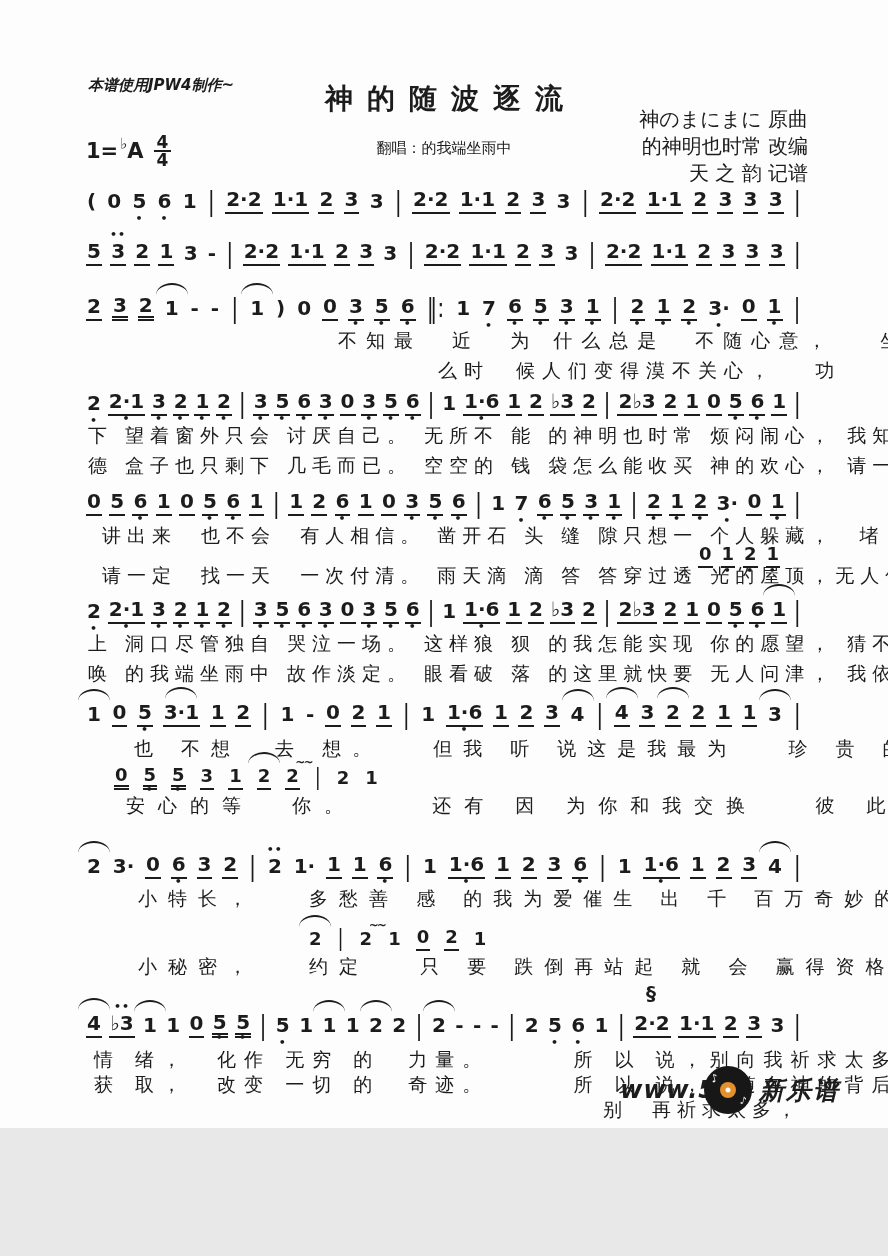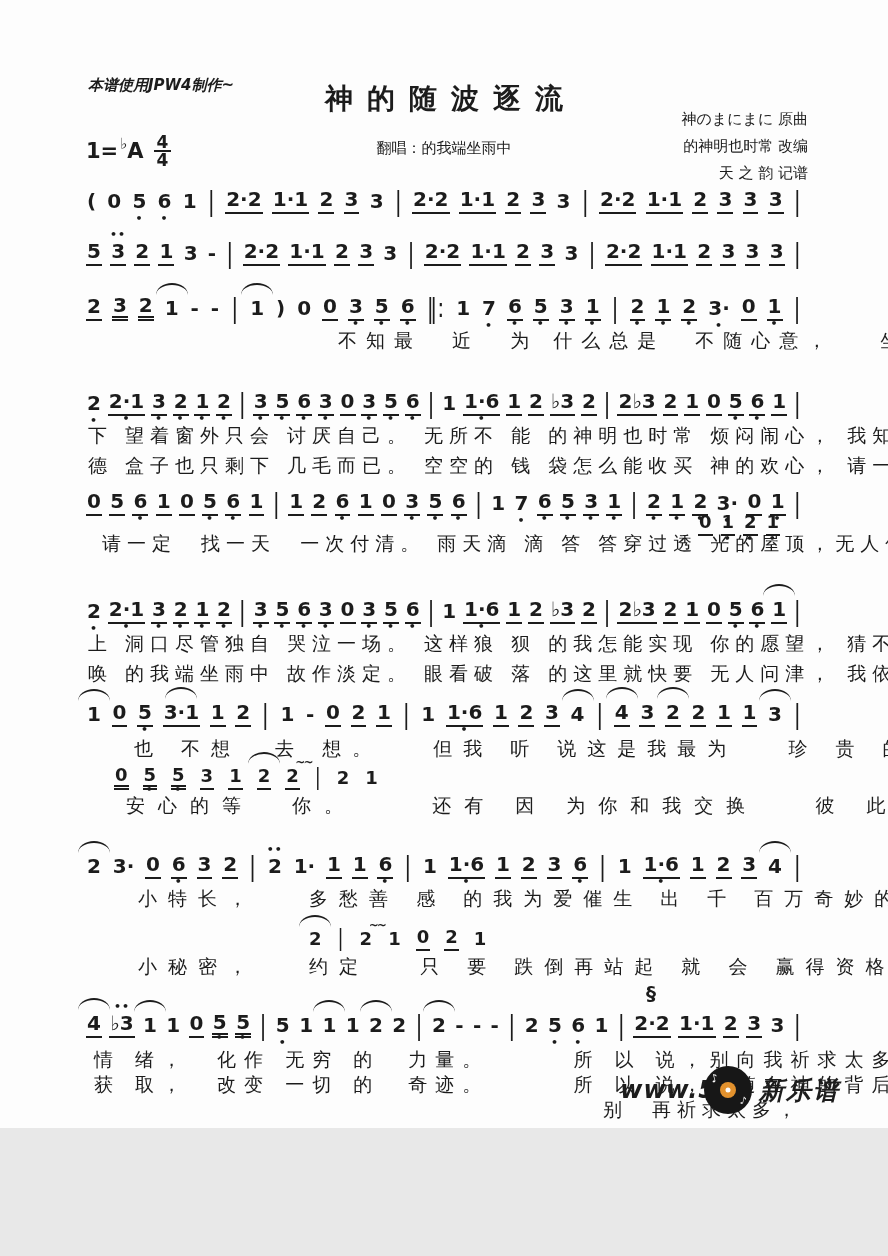--- a/index.html
+++ b/index.html
@@ -4,21 +4,21 @@
 <style>
   html,body{margin:0;padding:0;background:#e8e8e8;}
   .page{width:888px;height:1128px;position:relative;background:#fdfdfd;
         font-family:"DejaVu Sans",sans-serif;color:#1c1c1c;overflow:hidden;margin:0 auto;}
 
   
   .maker{position:absolute;top:76px;left:88px;font-style:italic;font-weight:bold;font-size:15px;}
   .title{position:absolute;top:80px;left:0;right:0;text-align:center;
          font-size:28px;font-weight:bold;letter-spacing:14px;text-indent:14px;}
   .credits{position:absolute;top:106px;right:80px;text-align:right;
-           font-size:15px;line-height:27px;font-family:"DejaVu Serif",serif;}
+           font-size:20px;line-height:27px;font-family:"DejaVu Serif",serif;}
   .cover{position:absolute;top:139px;left:0;right:0;text-align:center;
          font-size:15px;font-family:"DejaVu Serif",serif;}
   .keysig{position:absolute;top:134px;left:86px;display:flex;align-items:center;font-weight:bold;}
   .keysig .k1{font-size:21px;}
   .keysig .flat{font-size:15px;position:relative;top:-7px;margin:0 0 0 2px;}
   .keysig .keynote{font-size:21px;}
   .ts{display:inline-flex;flex-direction:column;margin-left:10px;font-size:17px;
       line-height:16px;text-align:center;}
   .ts .tn{border-bottom:2px solid #1c1c1c;padding:0 3px;}
   .ts .td{padding:0 3px;}
@@ -195,20 +195,21 @@
           <span class="tok bar">|</span>
           <span class="tok u1">2<span class="ld">•</span></span>
           <span class="tok u1">1<span class="ld">•</span></span>
           <span class="tok u1">2<span class="ld">•</span></span>
           <span class="tok">3·<span class="ld">•</span></span>
           <span class="tok u1">0</span>
           <span class="tok u1">1<span class="ld">•</span></span>
           <span class="tok bar">|</span>
         </div>
         <div class="ly ly0">不知最  近  为 什么总是  不随心意，   坐</div>
+        <div class="ly ly1">么时  候人们变得漠不关心，   功</div>
       </div>
       <div class="sys s3">
         <div class="notes-line">
           <span class="tok">2<span class="ld">•</span></span>
           <span class="tok u1">2·1<span class="ld">•</span></span>
           <span class="tok u1">3<span class="ld">•</span></span>
           <span class="tok u1">2<span class="ld">•</span></span>
           <span class="tok u1">1<span class="ld">•</span></span>
           <span class="tok u1">2<span class="ld">•</span></span>
           <span class="tok bar">|</span>
@@ -268,20 +269,21 @@
           <span class="tok u1">1<span class="ld">•</span></span>
           <span class="tok bar">|</span>
           <span class="tok u1">2<span class="ld">•</span></span>
           <span class="tok u1">1<span class="ld">•</span></span>
           <span class="tok u1">2<span class="ld">•</span></span>
           <span class="tok">3·<span class="ld">•</span></span>
           <span class="tok u1">0</span>
           <span class="tok u1">1<span class="ld">•</span></span>
           <span class="tok bar">|</span>
         </div>
+        <div class="ly ly0">讲出来  也不会  有人相信。 凿开石 头 缝 隙只想一 个人躲藏，  堵</div>
         <div class="sub">
           <span class="tok u1">0</span>
           <span class="tok u1">1<span class="ld">•</span></span>
           <span class="tok u1">2<span class="ld">•</span></span>
           <span class="tok u1">1<span class="ld">•</span></span>
         </div>
         <div class="ly ly1">请一定  找一天  一次付清。 雨天滴 滴 答 答穿过透 光的屋顶，无人使</div>
       </div>
       <div class="sys s5">
         <div class="notes-line">

